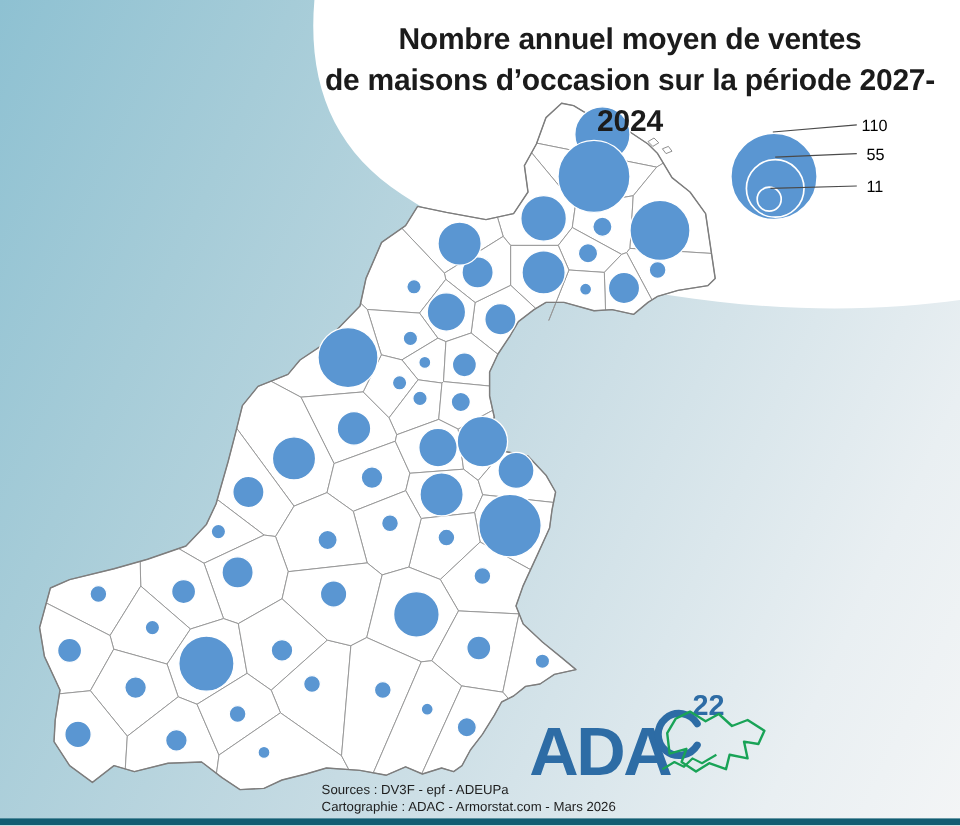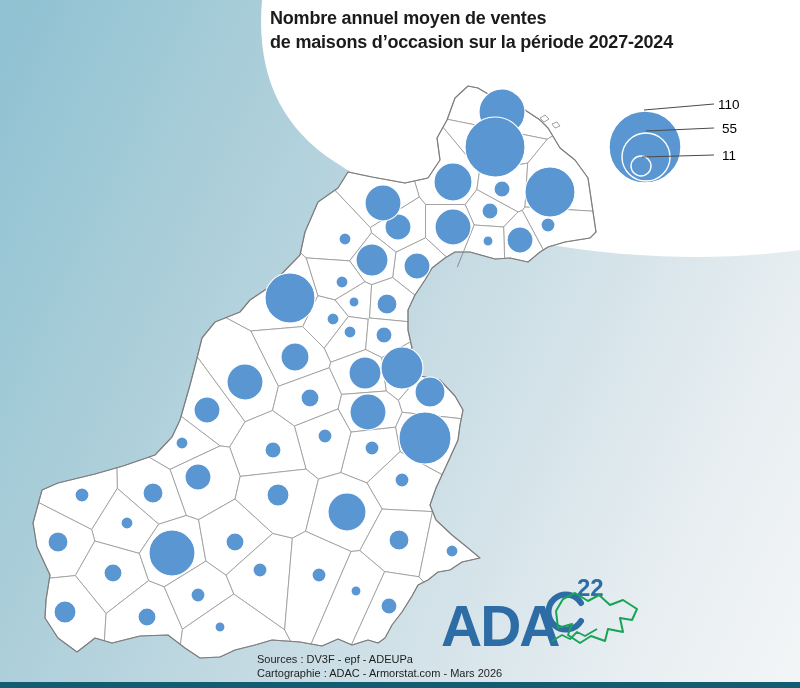--- a/index.html
+++ b/index.html
@@ -3,26 +3,26 @@
 <meta charset="utf-8">
 <style>
   html,body{margin:0;padding:0;background:#ffffff;}
   .stage{
     position:relative;width:800px;height:688px;overflow:hidden;
     background:linear-gradient(115deg,#8ec1d2 0%,#a6ccd8 22%,#c6dbe3 52%,#e9eff2 85%,#f3f5f6 100%);
     font-family:"Liberation Sans",sans-serif;
   }
   .stage svg{position:absolute;left:0;top:0;}
   .title-box{
-    position:absolute;left:270px;top:6px;width:510px;
-    text-align:left;font-weight:bold;font-size:18px;line-height:1.35;
+    position:absolute;left:270px;top:17px;width:510px;
+    text-align:center;font-weight:bold;font-size:25px;line-height:1.35;
     color:#1b1b1b;letter-spacing:-0.2px;
   }
   .footer{
-    position:absolute;left:257px;top:652px;font-size:11px;line-height:1.3;color:#1d1d1d;
+    position:absolute;left:268px;top:652px;font-size:11px;line-height:1.3;color:#1d1d1d;
   }
   .bottom-bar{
     position:absolute;left:0;right:0;bottom:0;height:6px;background:#125d72;
   }
   text{font-family:"Liberation Sans",sans-serif;}
 </style>
 </head>
 <body>
 
 <div class="stage">

